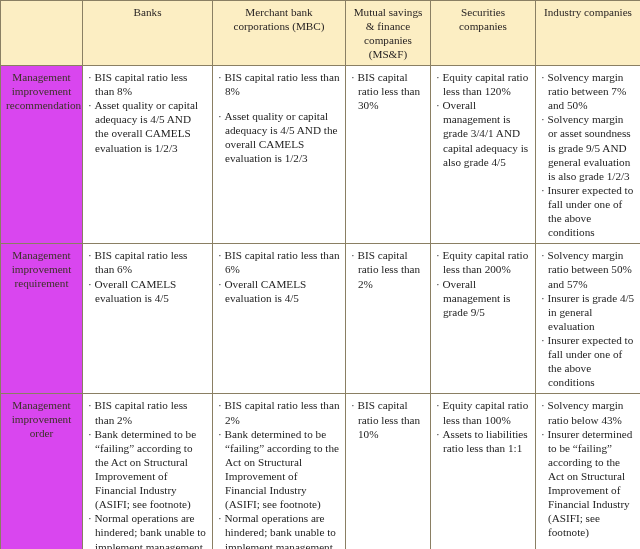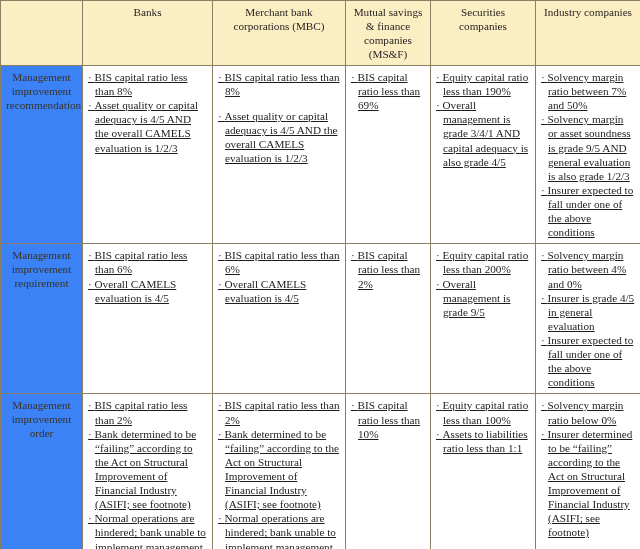--- a/index.html
+++ b/index.html
@@ -57,37 +57,36 @@
     vertical-align: top;
     padding-top: 5px;
     border-color: #8a7f63;
   }
   thead th.corner {
     background: #fceec3;
   }
 
   
   td.stub {
-    background: #3b82f6;
+    background: #d946ef;
     text-align: center;
     font-weight: bold;
     font-size: 11.2px;
     line-height: 1.25;
     padding-top: 7px;
     color: #3a3226;
   }
 
   
   td.data {
     background: #ffffff;
     font-size: 11.2px;
     line-height: 1.26;
     color: #1d1d1d;
     border-color: #5d5d5d;
-    text-decoration: underline;
   }
 
   td.data ul {
     margin: 0;
     padding: 0;
     list-style: none;
   }
   td.data li {
     margin: 0 0 0 0;
     padding: 0 0 0 7px;
@@ -139,26 +138,26 @@
             </ul>
           </td>
         <td class="data">
             <ul>
               <li>BIS capital ratio less than 8%</li>
               <li class="gap">Asset quality or capital adequacy is 4/5 AND the overall CAMELS evaluation is 1/2/3</li>
             </ul>
           </td>
         <td class="data">
             <ul>
-              <li>BIS capital ratio less than 69%</li>
-            </ul>
-          </td>
-        <td class="data">
-            <ul>
-              <li>Equity capital ratio less than 190%</li>
+              <li>BIS capital ratio less than 30%</li>
+            </ul>
+          </td>
+        <td class="data">
+            <ul>
+              <li>Equity capital ratio less than 120%</li>
               <li>Overall management is grade 3/4/1 AND capital adequacy is also grade 4/5</li>
             </ul>
           </td>
         <td class="data">
             <ul>
               <li>Solvency margin ratio between 7% and 50%</li>
               <li>Solvency margin or asset soundness is grade 9/5 AND general evaluation is also grade 1/2/3</li>
               <li>Insurer expected to fall under one of the above conditions</li>
             </ul>
           </td>
@@ -183,21 +182,21 @@
             </ul>
           </td>
         <td class="data">
             <ul>
               <li>Equity capital ratio less than 200%</li>
               <li>Overall management is grade 9/5</li>
             </ul>
           </td>
         <td class="data">
             <ul>
-              <li>Solvency margin ratio between 4% and 0%</li>
+              <li>Solvency margin ratio between 50% and 57%</li>
               <li>Insurer is grade 4/5 in general evaluation</li>
               <li>Insurer expected to fall under one of the above conditions</li>
             </ul>
           </td>
       </tr>
       <tr class="r3">
         <td class="stub">Management improvement order</td>
         <td class="data">
             <ul>
               <li>BIS capital ratio less than 2%</li>
@@ -218,21 +217,21 @@
             </ul>
           </td>
         <td class="data">
             <ul>
               <li>Equity capital ratio less than 100%</li>
               <li>Assets to liabilities ratio less than 1:1</li>
             </ul>
           </td>
         <td class="data">
             <ul>
-              <li>Solvency margin ratio below 0%</li>
+              <li>Solvency margin ratio below 43%</li>
               <li>Insurer determined to be “failing” according to the Act on Structural Improvement of Financial Industry (ASIFI; see footnote)</li>
             </ul>
           </td>
       </tr>
     </tbody>
   </table>
 
 </div>
 
 </body></html>

